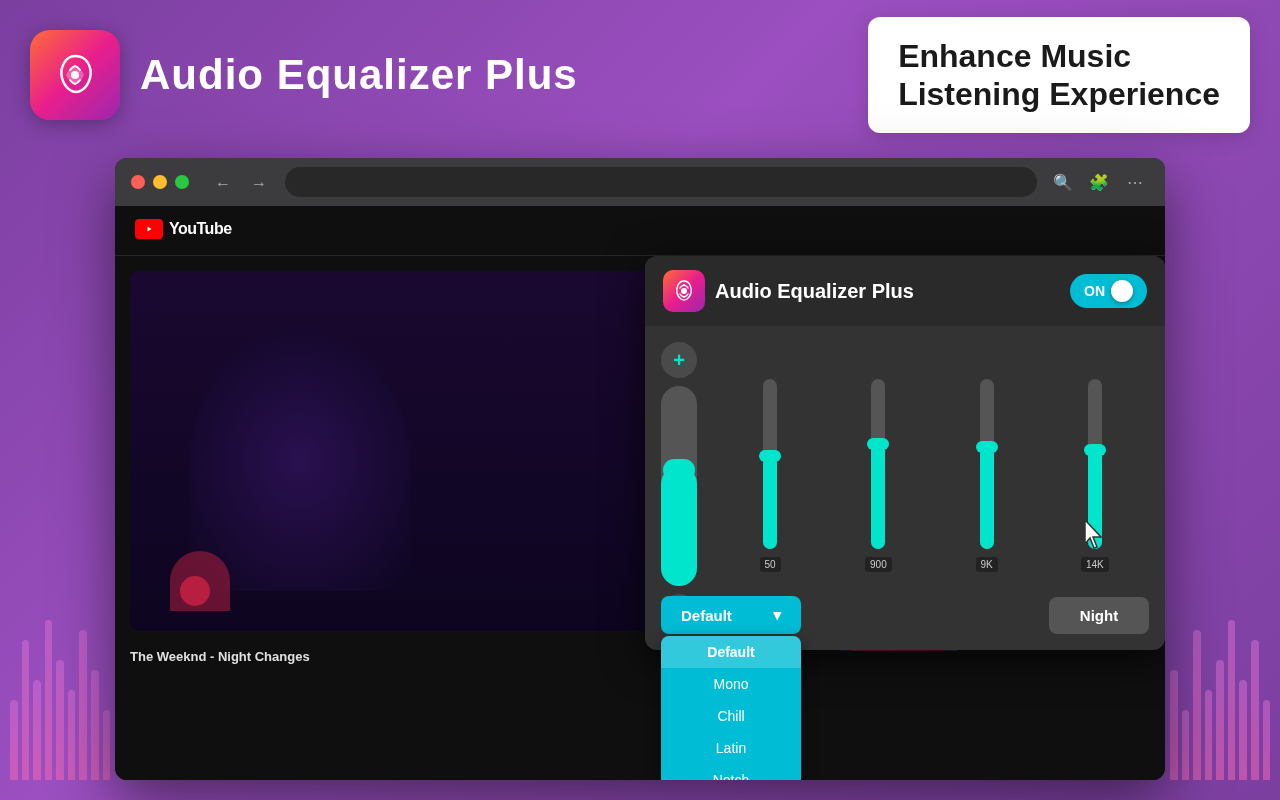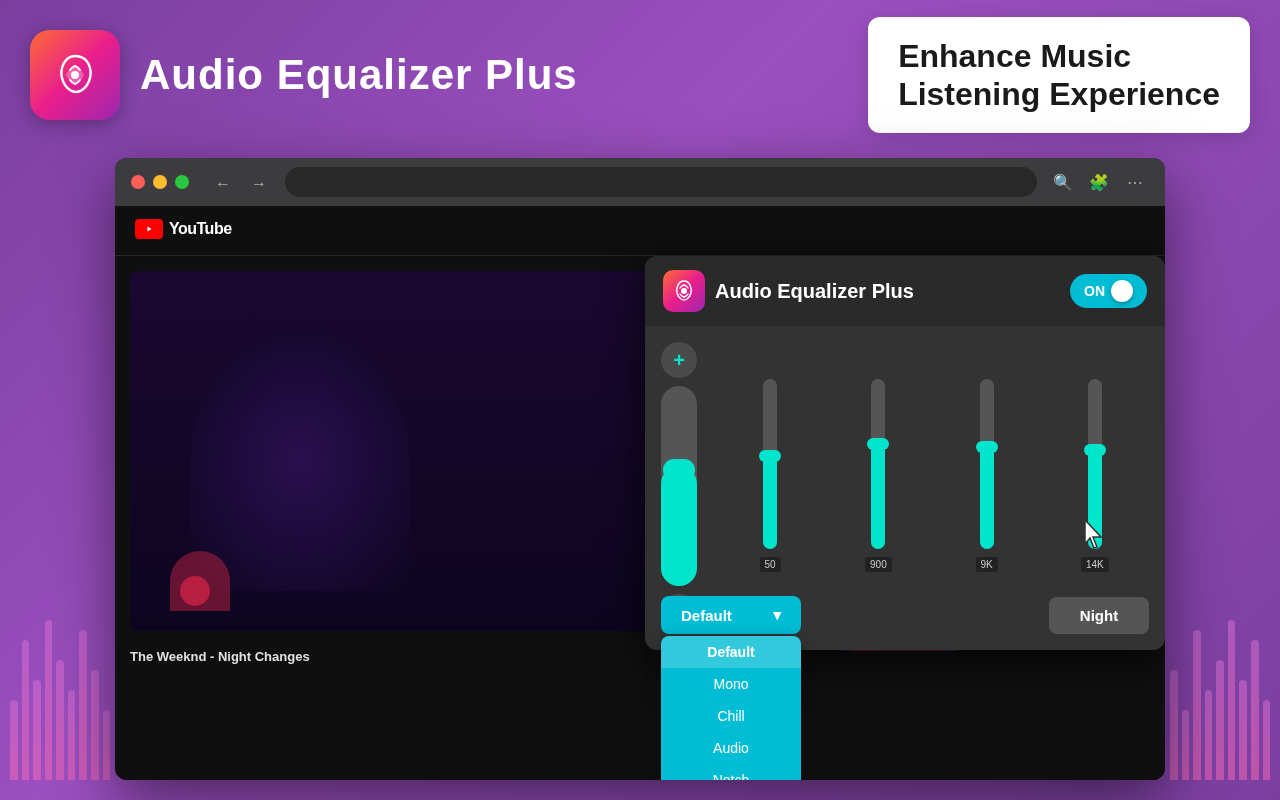--- a/index.html
+++ b/index.html
@@ -785,21 +785,21 @@
         <div class="eq-preset-dropdown">
           <button class="eq-preset-btn">
             <span>Default</span>
             <span>▾</span>
           </button>
 
           <div class="eq-dropdown-menu">
             <div class="eq-dropdown-item selected">Default</div>
             <div class="eq-dropdown-item">Mono</div>
             <div class="eq-dropdown-item">Chill</div>
-            <div class="eq-dropdown-item">Audio</div>
+            <div class="eq-dropdown-item">Latin</div>
             <div class="eq-dropdown-item">Notch</div>
           </div>
         </div>
         <button class="eq-reset-btn">Night</button>
       </div>
 
       <div class="cursor" style="right: 60px; bottom: 100px;">
         <svg width="24" height="32" viewBox="0 0 24 32" fill="none">
           <path d="M4 2L4 26L9 20L13 30L16 29L12 19L20 19Z" fill="white" stroke="#333" stroke-width="1.5"></path>
         </svg>

